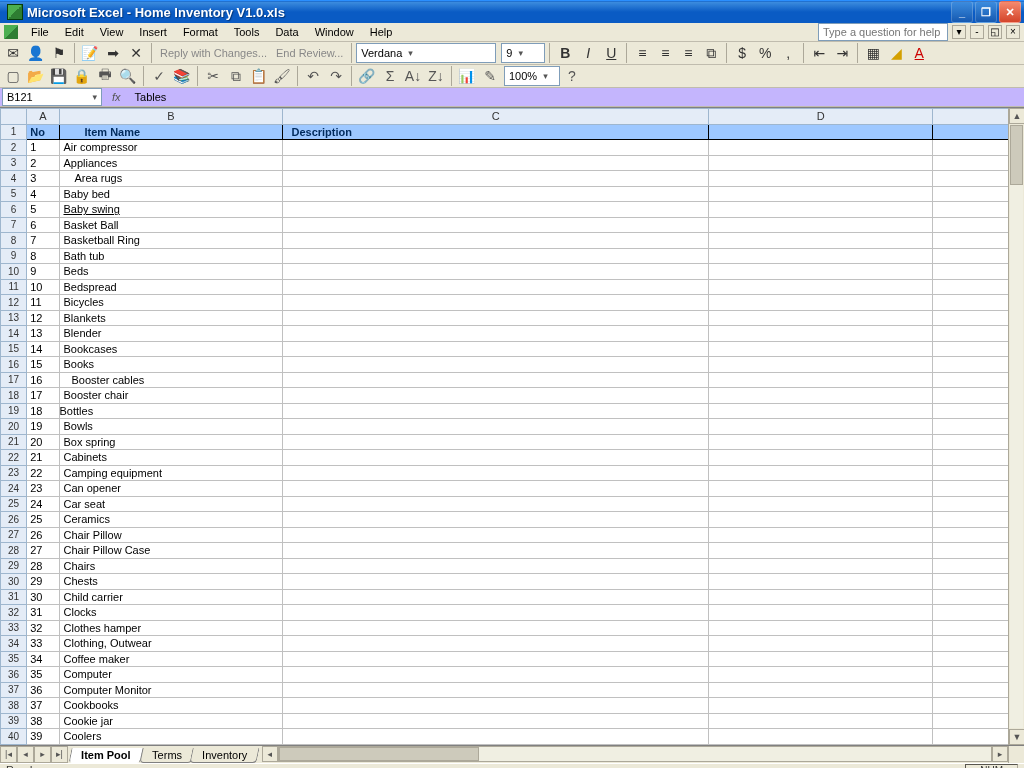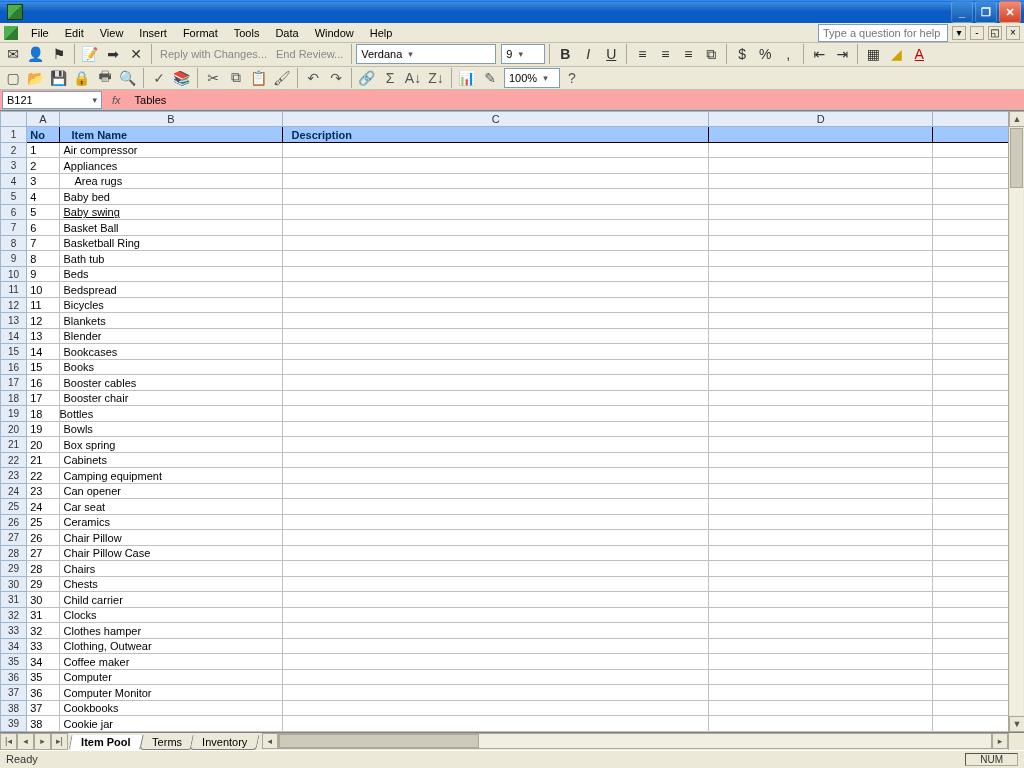--- a/index.html
+++ b/index.html
@@ -83,21 +83,21 @@
   .tb-text { color:#888; padding: 0 4px; }
   .font-select {
     height:20px; border:1px solid #7f9db9; background:#fff; font-size:11px; padding:0 4px;
     display:flex;align-items:center; gap:6px;
   }
   .font-select .arrow { font-size:9px; color:#555;}
   .toolbar2 .tb-btn { color:#555; }
 
   
   .formula-row {
-    height: 22px; background:#fca5a5; border-bottom:1px solid #c0bcae;
+    height: 22px; background:#c4b5fd; border-bottom:1px solid #c0bcae;
     display:flex; align-items:center; gap:4px; padding:0 2px;
   }
   .name-box {
     width: 100px; height:18px; border:1px solid #7f9db9; background:#fff; font-size:11px;
     display:flex; align-items:center; padding:0 4px; color:#000;
   }
   .name-box .arrow{ margin-left:auto; font-size:9px;color:#555;}
   .fx-label { font-style: italic; color:#555; padding:0 6px;}
   .formula-content { padding-left:4px; }
 
@@ -184,20 +184,21 @@
     display:flex; align-items:center; padding:0 6px; font-size:11px; color:#333;
   }
   .statusbar .spacer{flex:1;}
   .num-box { border:1px inset #aca899; padding:0 14px; margin-left:12px; font-size:10px;}
 </style>
 </head>
 <body>
 
 <div class="titlebar">
   <div class="app-icon"></div>
+  <div class="title-text">Microsoft Excel - Home Inventory V1.0.xls</div>
   <div class="spacer"></div>
   <div class="win-btn win-min">_</div>
   <div class="win-btn win-max">❐</div>
   <div class="win-btn win-close">✕</div>
 </div>
 
 <div class="menubar">
   <div class="app-icon-sm"></div>
   <span class="menu-item"><span>File</span></span>
   <span class="menu-item"><span>Edit</span></span>
@@ -327,21 +328,21 @@
           <th>B</th>
           <th>C</th>
           <th>D</th>
           <th></th>
         </tr>
       </thead>
       <tbody id="ss-body">
           <tr class="hdr-row">
             <th class="rowhdr">1</th>
             <td class="br no">No</td>
-            <td class="br" style="padding-left: 12px;">Item Name</td>
+            <td class="br" style="padding-left: 25px;">Item Name</td>
             <td class="br" style="padding-left: 8px;">Description</td>
             <td class="plain"></td>
             <td class="plain"></td>
           </tr>
           <tr>
             <th class="rowhdr">2</th>
             <td class="br no">1</td>
             <td class="br" style="padding-left: 4px;">Air compressor</td>
             <td class="br"></td>
             <td class="plain"></td>
@@ -455,21 +456,21 @@
             <th class="rowhdr">16</th>
             <td class="br no">15</td>
             <td class="br" style="padding-left: 4px;">Books</td>
             <td class="br"></td>
             <td class="plain"></td>
             <td class="plain"></td>
           </tr>
           <tr>
             <th class="rowhdr">17</th>
             <td class="br no">16</td>
-            <td class="br" style="padding-left: 4px; border-radius: 6px;">Booster cables</td>
+            <td class="br" style="padding-left: 12px; border-radius: 6px;">Booster cables</td>
             <td class="br"></td>
             <td class="plain"></td>
             <td class="plain"></td>
           </tr>
           <tr>
             <th class="rowhdr">18</th>
             <td class="br no">17</td>
             <td class="br" style="padding-left: 4px;">Booster chair</td>
             <td class="br"></td>
             <td class="plain"></td>
@@ -632,20 +633,28 @@
             <td class="br no">37</td>
             <td class="br" style="padding-left: 4px;">Cookbooks</td>
             <td class="br"></td>
             <td class="plain"></td>
             <td class="plain"></td>
           </tr>
           <tr>
             <th class="rowhdr">39</th>
             <td class="br no">38</td>
             <td class="br" style="padding-left: 4px;">Cookie jar</td>
+            <td class="br"></td>
+            <td class="plain"></td>
+            <td class="plain"></td>
+          </tr>
+          <tr>
+            <th class="rowhdr">40</th>
+            <td class="br no">39</td>
+            <td class="br" style="padding-left: 4px;">Coolers</td>
             <td class="br"></td>
             <td class="plain"></td>
             <td class="plain"></td>
           </tr>
         </tbody>
     </table>
   </div>
   <div class="vscroll">
     <div class="arr">▲</div>
     <div class="track">

